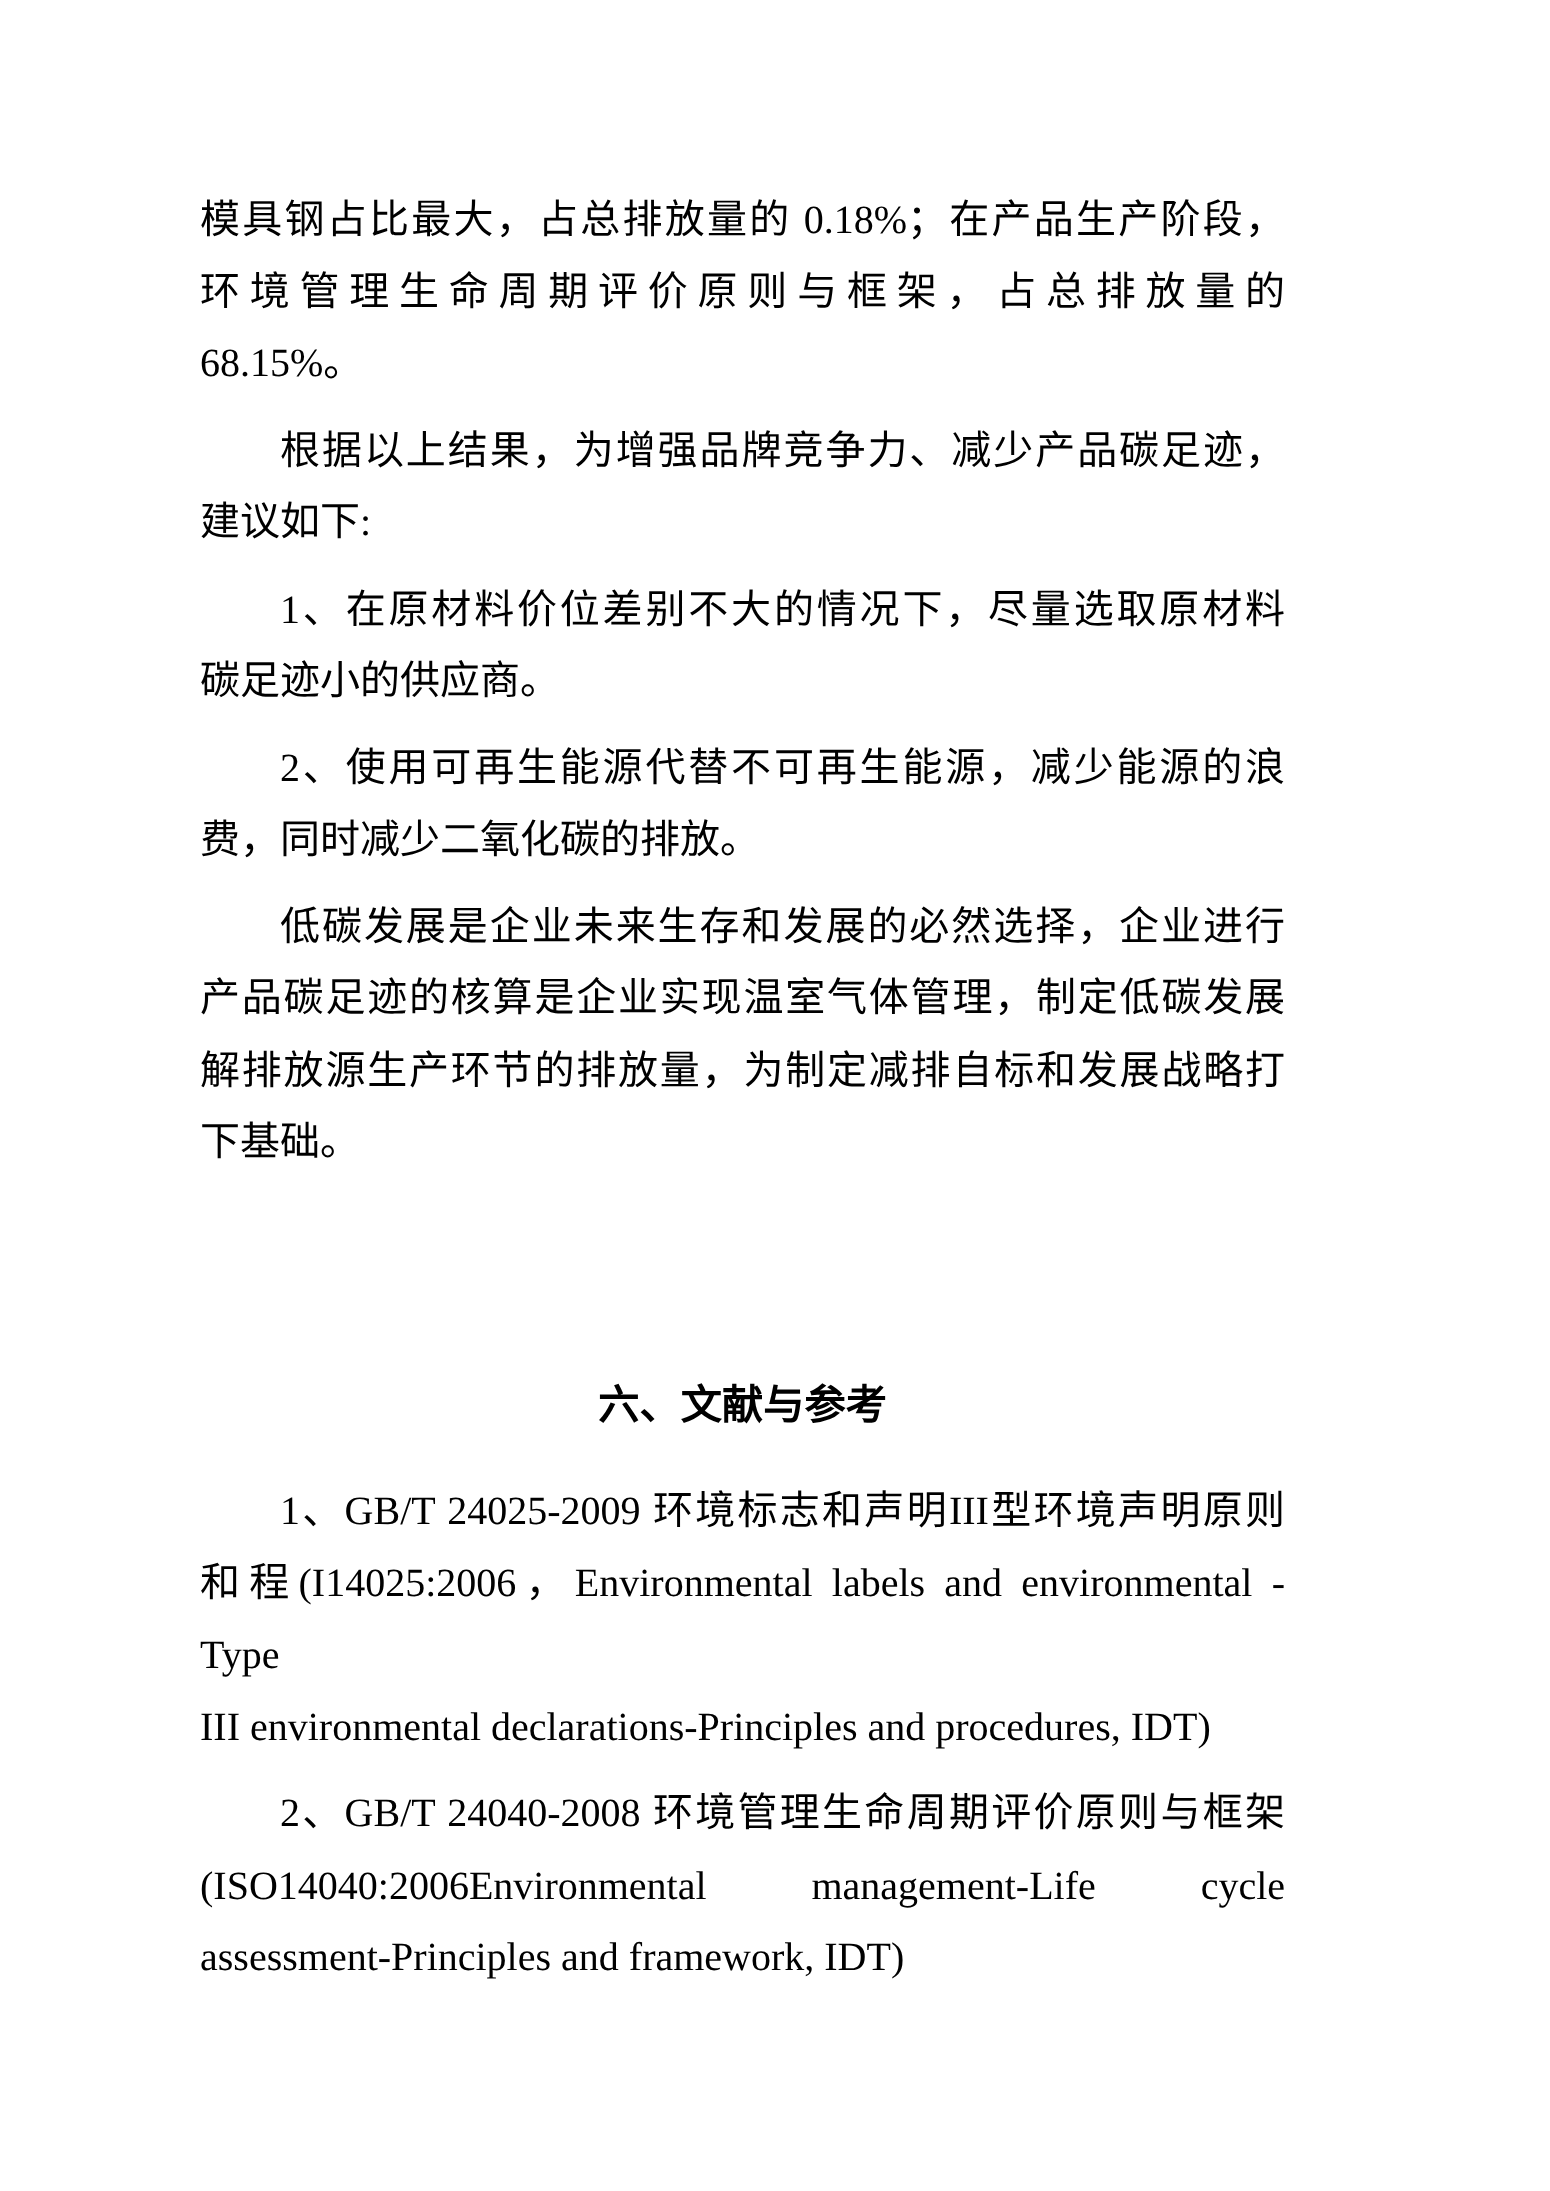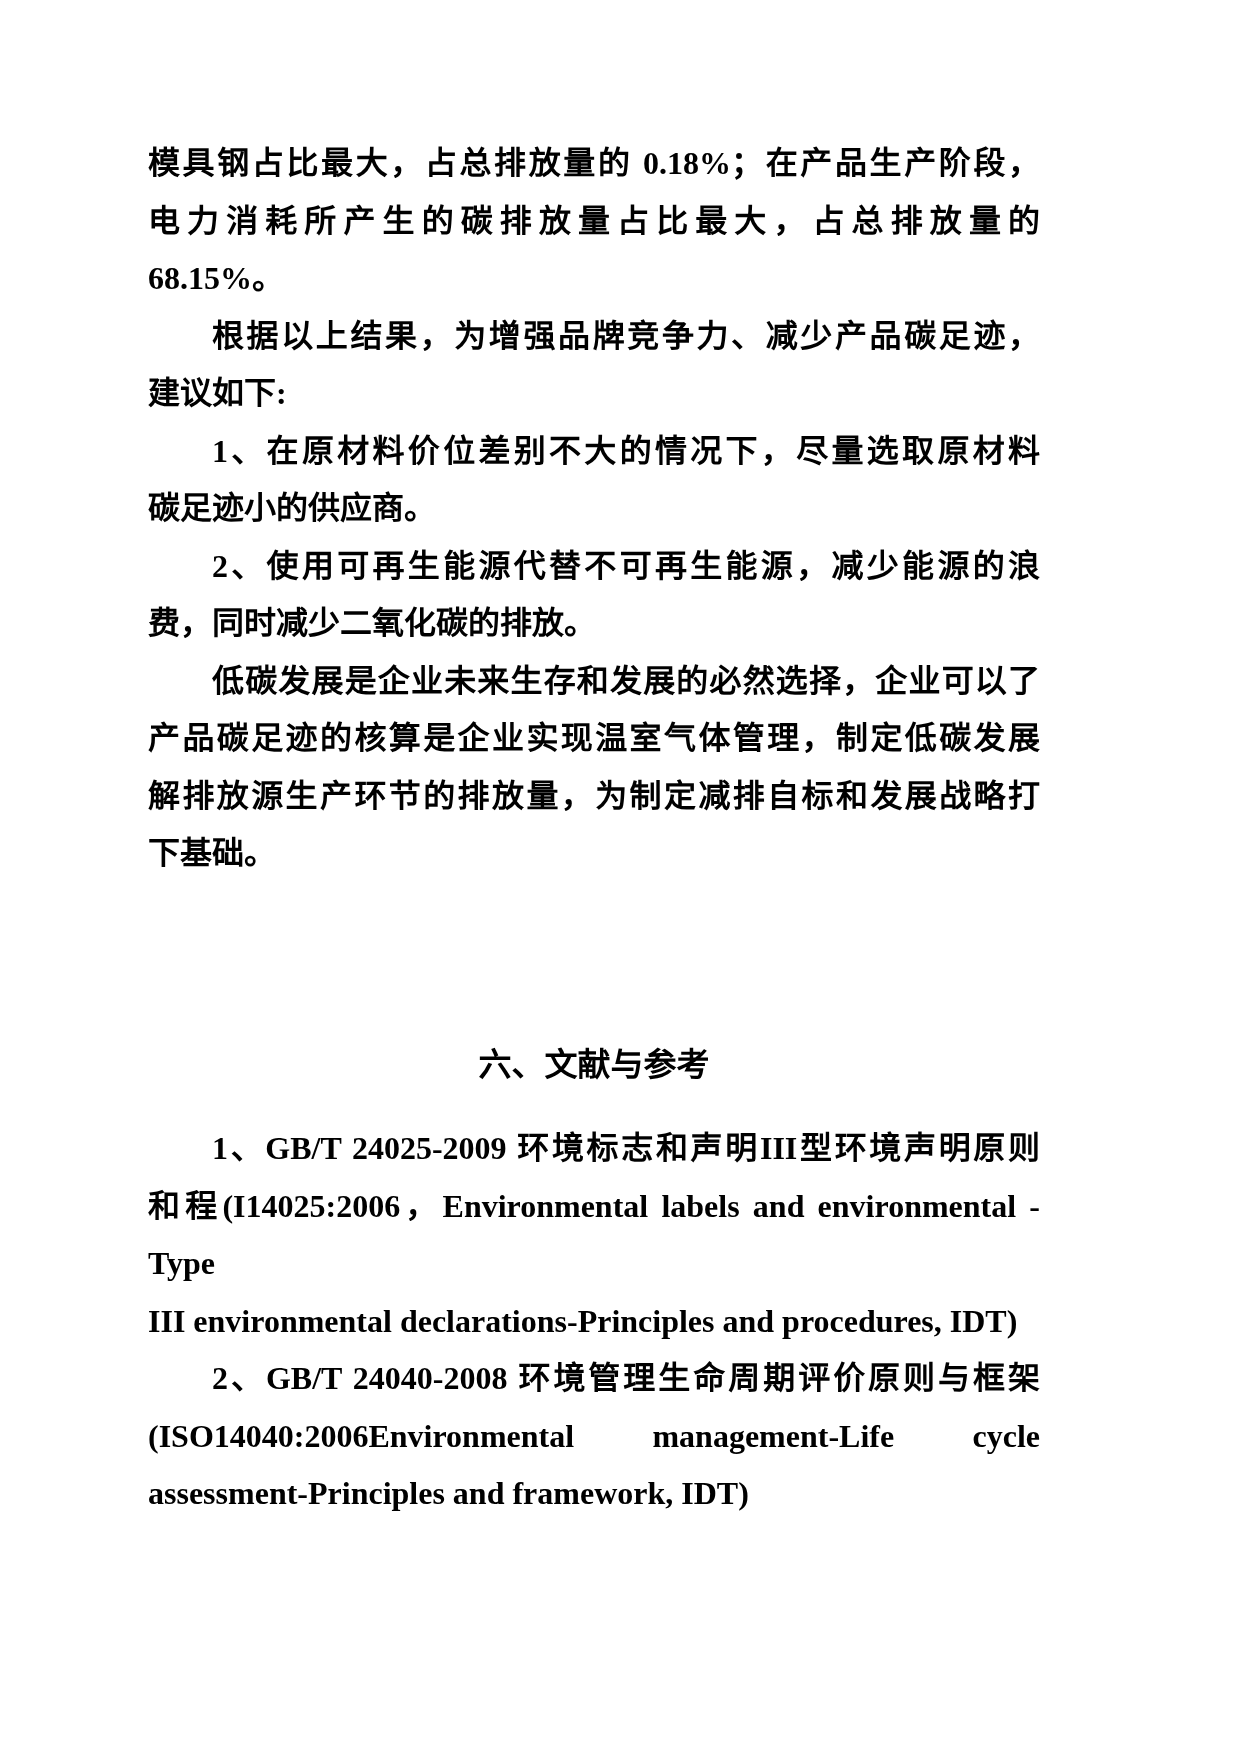--- a/index.html
+++ b/index.html
@@ -15,21 +15,21 @@
     color: #000000;
     font-family: "Liberation Serif", "DejaVu Serif", serif;
     overflow: hidden;
   }
   .content {
     position: absolute;
     left: 148px;
     top: 135px;
     width: 892px;
   }
-  .para { margin: 0; padding: 0; font-weight: bold; }
+  .para { margin: 12px; padding: 0; }
   .line {
     font-size: 32px;
     line-height: 57.5px;
     text-align: justify;
     text-justify: inter-character;
     white-space: normal;
   }
   
   .just { text-align-last: justify; }
   
@@ -45,42 +45,42 @@
   }
 </style>
 </head>
 <body>
 
 <div class="page">
   <div class="content">
 
     <div class="para">
       <div class="line just">模具钢占比最大，占总排放量的 0.18%；在产品生产阶段，</div>
-      <div class="line just">电力消耗所产生的碳排放量占比最大，占总排放量的</div>
+      <div class="line just">环境管理生命周期评价原则与框架，占总排放量的</div>
       <div class="line last">68.15%。</div>
     </div>
 
     <div class="para">
       <div class="line just indent">根据以上结果，为增强品牌竞争力、减少产品碳足迹，</div>
       <div class="line last">建议如下:</div>
     </div>
 
     <div class="para">
       <div class="line just indent">1、在原材料价位差别不大的情况下，尽量选取原材料</div>
       <div class="line last">碳足迹小的供应商。</div>
     </div>
 
     <div class="para">
       <div class="line just indent">2、使用可再生能源代替不可再生能源，减少能源的浪</div>
       <div class="line last">费，同时减少二氧化碳的排放。</div>
     </div>
 
 
     <div class="para">
-      <div class="line just indent">低碳发展是企业未来生存和发展的必然选择，企业可以了</div>
+      <div class="line just indent">低碳发展是企业未来生存和发展的必然选择，企业进行</div>
       <div class="line just">产品碳足迹的核算是企业实现温室气体管理，制定低碳发展</div>
       <div class="line just">解排放源生产环节的排放量，为制定减排自标和发展战略打</div>
       <div class="line last">下基础。</div>
     </div>
 
     <h2 class="heading">六、文献与参考</h2>
 
     <div class="para">
       <div class="line just indent">1、GB/T 24025-2009 环境标志和声明III型环境声明原则</div>
       <div class="line just">和程(I14025:2006，Environmental labels and environmental -Type</div>

